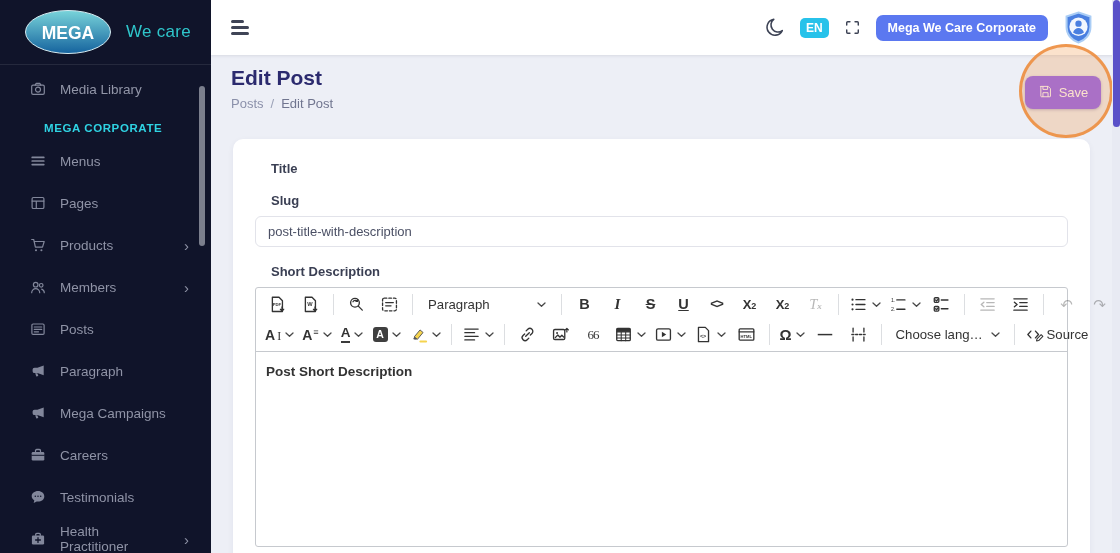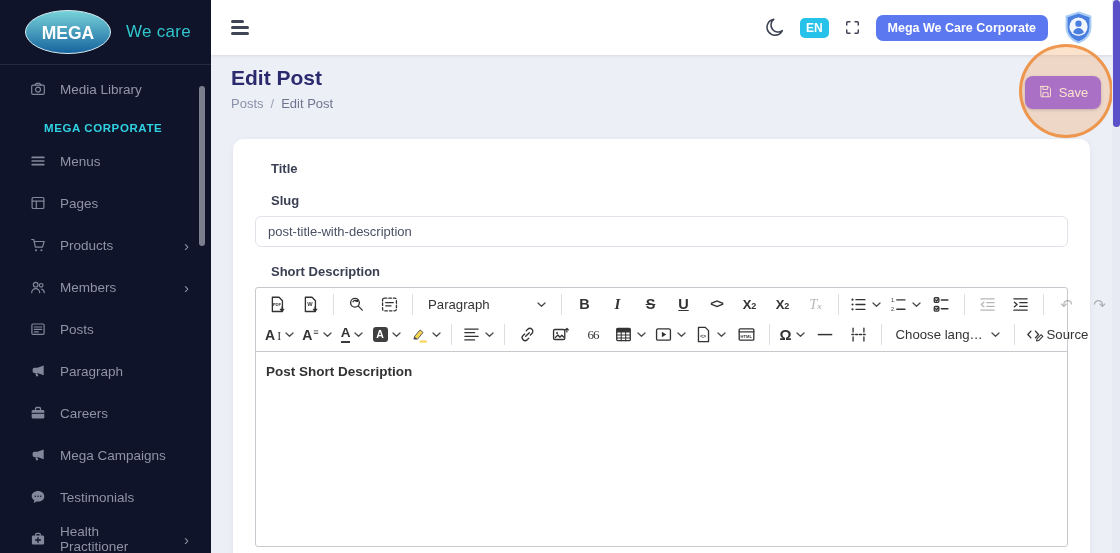--- a/index.html
+++ b/index.html
@@ -188,35 +188,35 @@
           <svg width="16" height="16" viewBox="0 0 16 16" fill="none" stroke="currentColor" stroke-width="1.2" stroke-linecap="round" stroke-linejoin="round">
             <path d="M13.7 2.6v9.6l-6.3-2.1H4.5a1.9 1.9 0 01-1.9-1.9V6.6a1.9 1.9 0 011.9-1.9h2.9l6.3-2.1z" fill="currentColor" stroke="none"></path>
             <path d="M5.2 10.3l1.1 3.3 2-.7-.9-2.7z" fill="currentColor" stroke="none"></path>
           </svg>
         </span>
         <span class="side-label">Paragraph</span>
       </div>
       <div class="side-item">
         <span class="s-ic">
           <svg width="16" height="16" viewBox="0 0 16 16" fill="none" stroke="currentColor" stroke-width="1.2" stroke-linecap="round" stroke-linejoin="round">
+            <path d="M13.7 2.6v9.6l-6.3-2.1H4.5a1.9 1.9 0 01-1.9-1.9V6.6a1.9 1.9 0 011.9-1.9h2.9l6.3-2.1z" fill="currentColor" stroke="none"></path>
+            <path d="M5.2 10.3l1.1 3.3 2-.7-.9-2.7z" fill="currentColor" stroke="none"></path>
+          </svg>
+        </span>
+        <span class="side-label">Mega Campaigns</span>
+      </div>
+      <div class="side-item">
+        <span class="s-ic">
+          <svg width="16" height="16" viewBox="0 0 16 16" fill="none" stroke="currentColor" stroke-width="1.2" stroke-linecap="round" stroke-linejoin="round">
             <rect x="1.7" y="4.9" width="12.6" height="8.7" rx="1.3" fill="currentColor" stroke="none"></rect>
             <path d="M5.5 4.6V3.7c0-.7.5-1.2 1.2-1.2h2.6c.7 0 1.2.5 1.2 1.2v.9" stroke-width="1.3"></path>
             <path d="M1.7 8.3h12.6" stroke="#10142a" stroke-width="1"></path>
           </svg>
         </span>
         <span class="side-label">Careers</span>
-      </div>
-      <div class="side-item">
-        <span class="s-ic">
-          <svg width="16" height="16" viewBox="0 0 16 16" fill="none" stroke="currentColor" stroke-width="1.2" stroke-linecap="round" stroke-linejoin="round">
-            <path d="M13.7 2.6v9.6l-6.3-2.1H4.5a1.9 1.9 0 01-1.9-1.9V6.6a1.9 1.9 0 011.9-1.9h2.9l6.3-2.1z" fill="currentColor" stroke="none"></path>
-            <path d="M5.2 10.3l1.1 3.3 2-.7-.9-2.7z" fill="currentColor" stroke="none"></path>
-          </svg>
-        </span>
-        <span class="side-label">Mega Campaigns</span>
       </div>
       <div class="side-item">
         <span class="s-ic">
           <svg width="16" height="16" viewBox="0 0 16 16" fill="none" stroke="currentColor" stroke-width="1.2" stroke-linecap="round" stroke-linejoin="round">
             <path d="M8 2.1c-3.5 0-6.3 2.3-6.3 5.1 0 1.7 1 3.2 2.6 4.1l-.6 2.6 3-1.4c.4.1.9.1 1.3.1 3.5 0 6.3-2.3 6.3-5.2S11.5 2.1 8 2.1z" fill="currentColor" stroke="none"></path>
             <circle cx="5.3" cy="7.3" r=".75" fill="#10142a" stroke="none"></circle>
             <circle cx="8" cy="7.3" r=".75" fill="#10142a" stroke="none"></circle>
             <circle cx="10.7" cy="7.3" r=".75" fill="#10142a" stroke="none"></circle>
           </svg>
         </span>

